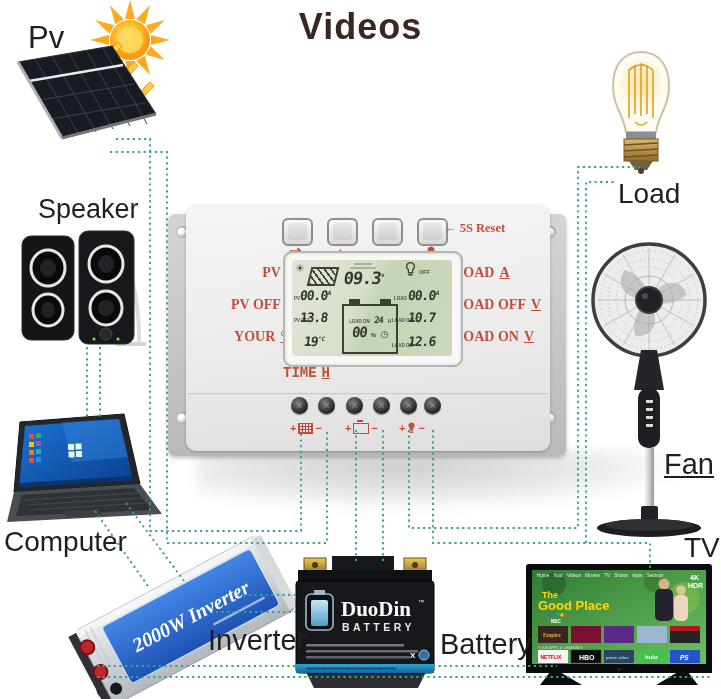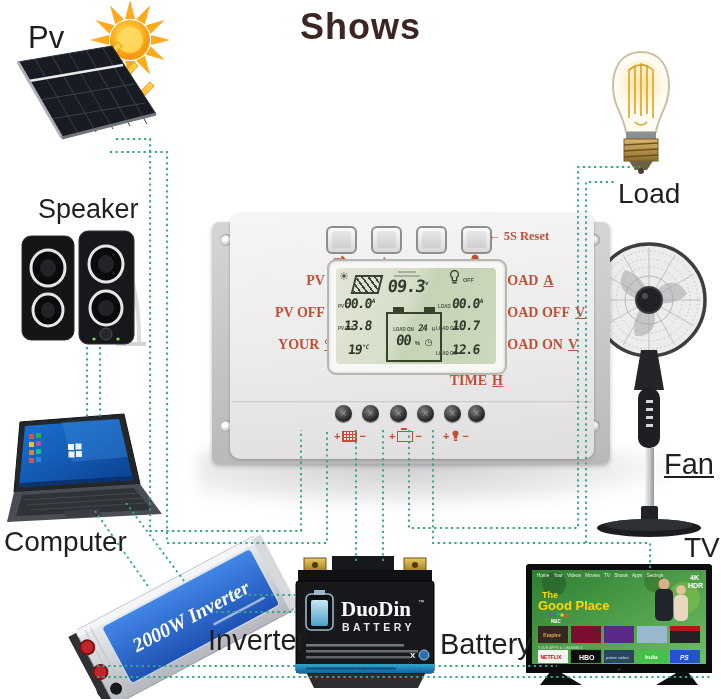--- a/index.html
+++ b/index.html
@@ -9,21 +9,21 @@
 
   
   .title{left:0;top:6px;width:100%;text-align:center;font-size:36px;font-weight:bold;
          color:#3c2621;letter-spacing:1px;z-index:8;}
   .devlabel{color:#1f1f1f;z-index:8;white-space:nowrap;}
 
   
   .wires{left:0;top:0;z-index:7;pointer-events:none;}
 
   
-  .controller{left:168px;top:208px;width:400px;height:262px;z-index:5;margin-left:44px;}
+  .controller{left:168px;top:200px;width:400px;height:262px;z-index:5;}
   .backplate{position:absolute;left:0;top:14px;width:398px;height:242px;border-radius:7px;
              background:linear-gradient(#d6d4d4,#bbb8b8);box-shadow:0 2px 4px rgba(0,0,0,.25);}
   .hole{position:absolute;width:12px;height:12px;border-radius:50%;
         background:radial-gradient(circle at 40% 35%,#fff 25%,#c2c0c0 65%,#8d8b8b);
         box-shadow:inset 0 1px 2px rgba(0,0,0,.4);}
   .ctrl-face{position:absolute;left:18px;top:5px;width:364px;height:246px;border-radius:10px;
              background:linear-gradient(175deg,#f6f4f4 0%,#ecebeb 55%,#dfdddd 100%);
              box-shadow:0 1px 3px rgba(0,0,0,.25);}
   .cbtn{position:absolute;top:13px;width:27px;height:24px;border:2px solid #8f8d8d;border-radius:6px;
         background:linear-gradient(#fbfafa,#d8d6d6);}
@@ -47,21 +47,21 @@
        letter-spacing:-1px;color:#323a2c;}
   .tiny{font-size:4.5px;font-weight:bold;letter-spacing:0;color:#4a5244;}
   .lcdsup{font-size:6px;font-weight:bold;vertical-align:super;letter-spacing:0;}
   .topbar{position:absolute;background:#8d9782;opacity:.65;height:2px;}
   .panelicon{position:absolute;left:17px;top:7px;width:24px;height:15px;border:2px solid #3c443a;
              transform:skewX(-14deg);
              background:repeating-linear-gradient(45deg,#3c443a 0 1.5px,transparent 1.5px 4.5px);}
   .lcdbatt{position:absolute;left:50px;top:44px;width:52px;height:46px;border:2.5px solid #39412f;}
   .lcdbatt::before,.lcdbatt::after{content:"";position:absolute;top:-7px;width:11px;height:5px;background:#39412f;}
   .lcdbatt::before{left:5px;} .lcdbatt::after{right:5px;}
-  .timelbl{position:absolute;left:97px;top:160px;width:176px;text-align:right;}
+  .timelbl{position:absolute;left:97px;top:160px;width:176px;text-align:left;font-family:Liberation Mono, monospace;}
   .groove{position:absolute;left:2px;top:188px;width:360px;height:3px;
           background:linear-gradient(#c7c5c5,#f2f0f0);}
   .screw{position:absolute;top:192px;width:17px;height:17px;border-radius:50%;
          background:radial-gradient(circle at 38% 32%,#7c7c7c,#222 70%);
          box-shadow:0 1px 1px rgba(0,0,0,.5);}
   .screw::after{content:"×";position:absolute;left:0;top:0;width:100%;text-align:center;
                 line-height:16px;color:#9a9a9a;font-size:11px;}
   .tgroup{position:absolute;top:217px;display:flex;align-items:center;gap:2px;
           color:#c14f38;font-weight:bold;font-size:11px;}
   .tpanel{width:13px;height:9px;border:1.5px solid #c14f38;
@@ -72,21 +72,21 @@
   .ctrl-shadow{left:198px;top:450px;width:478px;height:58px;z-index:1;
                background:radial-gradient(ellipse at 42% 30%,rgba(95,95,100,.30),rgba(120,120,126,.14) 52%,transparent 75%);
                filter:blur(6px);}
   .dev{z-index:4;}
 </style>
 </head>
 <body>
 
 <div class="canvas">
 
-  <div class="abs title">Shows</div>
+  <div class="abs title">Videos</div>
 
   <svg class="abs wires" width="721" height="699" viewBox="0 0 721 699">
     <g fill="none" stroke="#37a58c" stroke-width="1.9" stroke-dasharray="2.2 3.4">
       <path d="M116,139 L150,139 L150,531 L301,531 L301,430"></path>
       <path d="M110,152 L167,152 L167,543 L327,543 L327,430"></path>
       <path d="M356,430 L356,562"></path>
       <path d="M383,430 L383,562"></path>
       <path d="M409,430 L409,528 L578,528 L578,167 L640,167"></path>
       <path d="M586,543 L586,182 L617,182"></path>
       <path d="M433,430 L433,543 L650,543 L650,568"></path>

